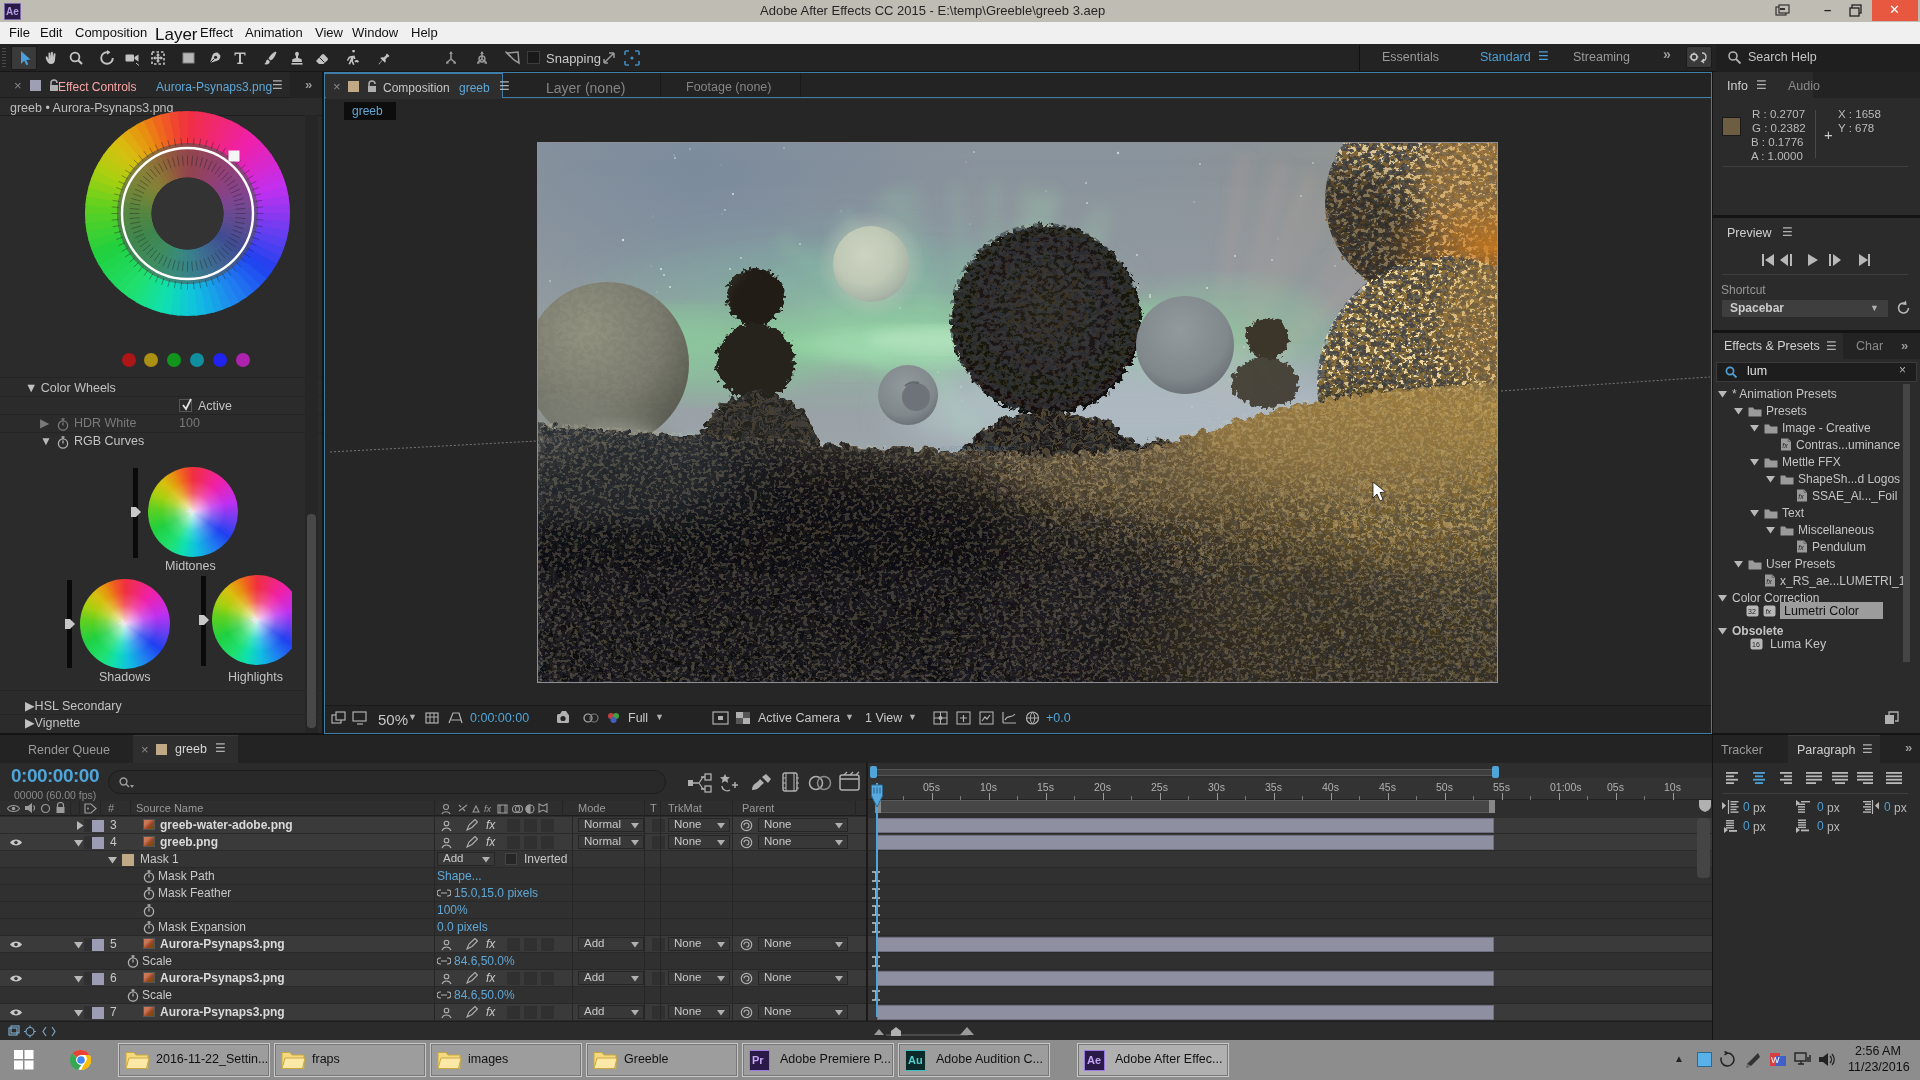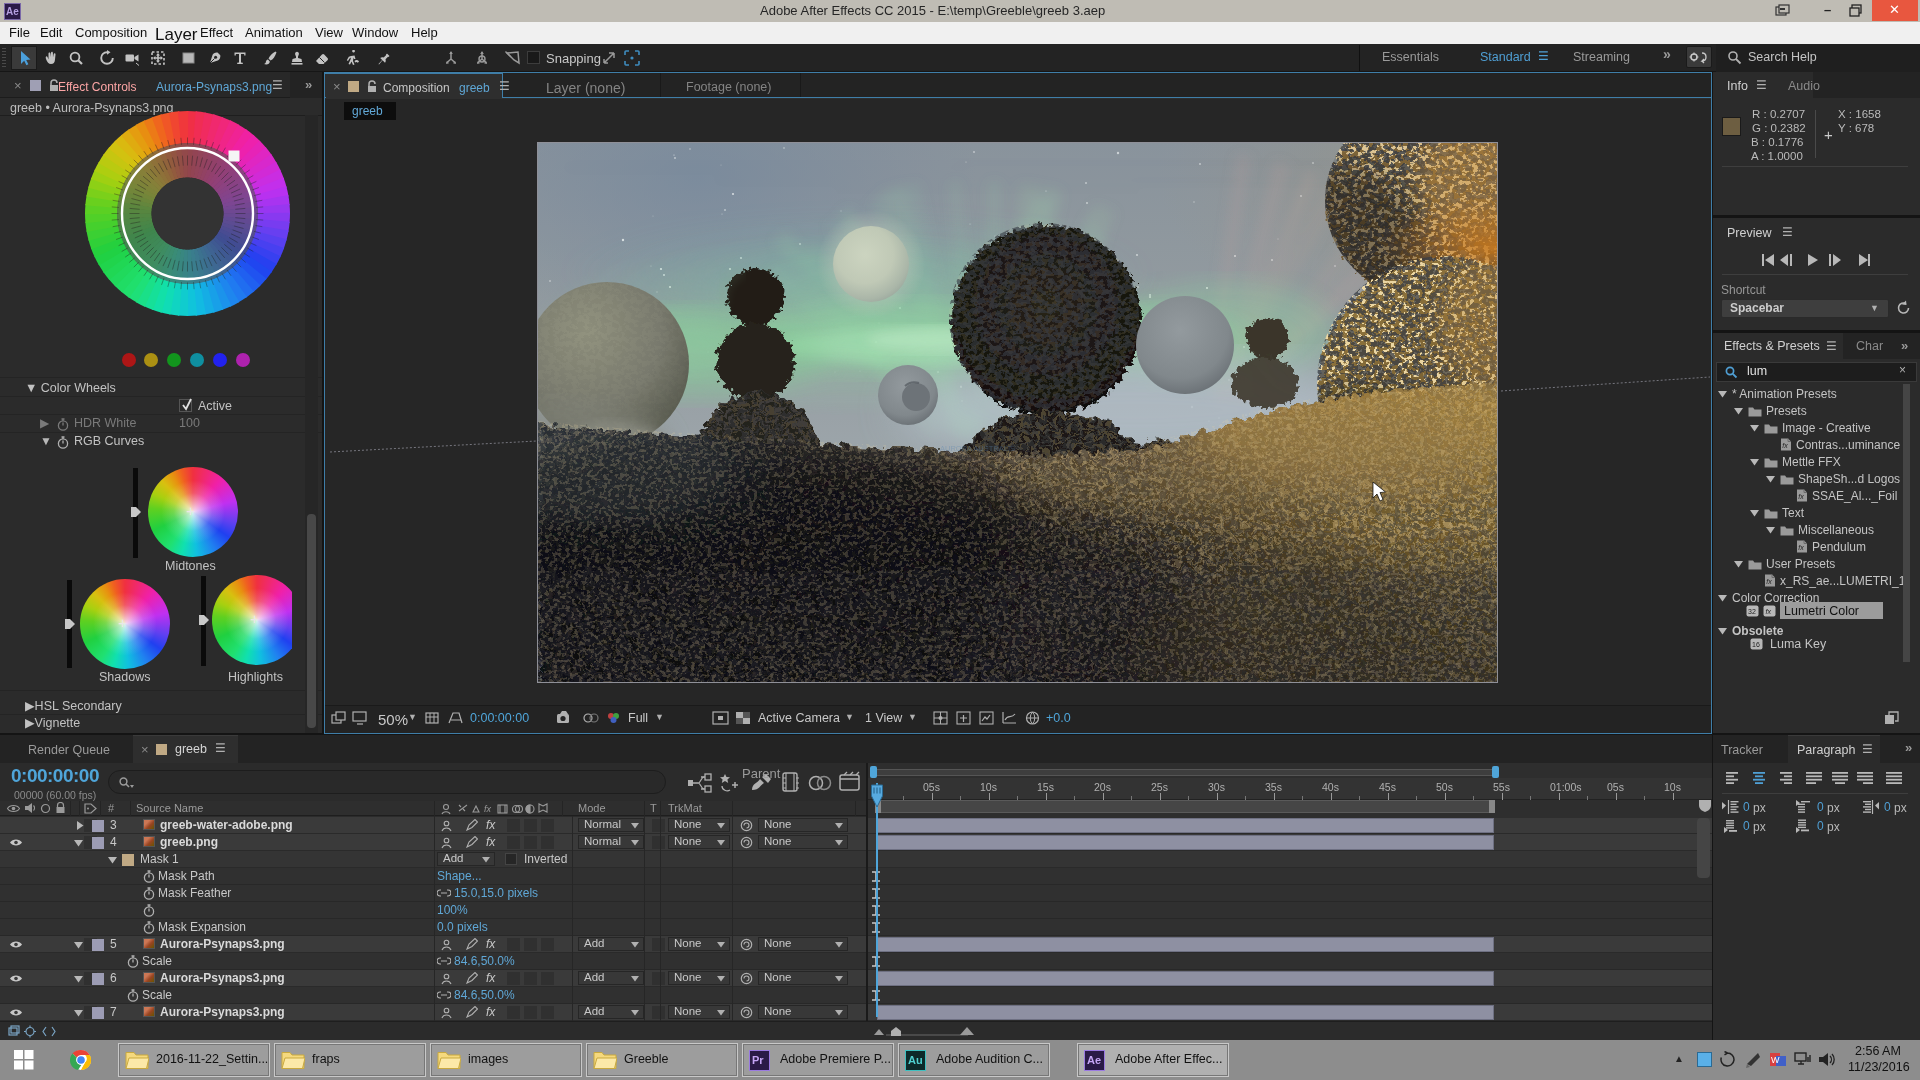--- a/index.html
+++ b/index.html
@@ -1242,21 +1242,21 @@
         <circle cx="76" cy="6" r="3.5"></circle>
         <circle cx="79" cy="6" r="3.5"></circle>
         <path d="M90 2 a4 4 0 0 0 0 8 Z" fill="#9a9a9a"></path>
         <circle cx="90" cy="6" r="4"></circle>
         <path d="M103 3 l4 -2 v8 l-4 -2 l-4 2 V1 Z"></path>
       </g>
     </svg>
 <div class="txt" style="left:578px;top:802px;color:#9a9a9a;font-size:11px;">Mode</div>
 <div class="txt" style="left:650px;top:802px;color:#9a9a9a;font-size:11px;">T</div>
 <div class="txt" style="left:668px;top:802px;color:#9a9a9a;font-size:11px;">TrkMat</div>
-<div class="txt" style="left:742px;top:766px;color:#9a9a9a;font-size:13px;">Parent</div>
+<div class="txt" style="left:742px;top:802px;color:#9a9a9a;font-size:11px;">Parent</div>
 <div class="abs" style="left:70px;top:801px;width:1px;height:15px;background:#242424;"></div>
 <div class="abs" style="left:79px;top:801px;width:1px;height:15px;background:#242424;"></div>
 <div class="abs" style="left:100px;top:801px;width:1px;height:15px;background:#242424;"></div>
 <div class="abs" style="left:130px;top:801px;width:1px;height:15px;background:#242424;"></div>
 <div class="abs" style="left:434px;top:801px;width:1px;height:15px;background:#242424;"></div>
 <div class="abs" style="left:562px;top:801px;width:1px;height:15px;background:#242424;"></div>
 <div class="abs" style="left:644px;top:801px;width:1px;height:15px;background:#242424;"></div>
 <div class="abs" style="left:660px;top:801px;width:1px;height:15px;background:#242424;"></div>
 <div class="abs" style="left:732px;top:801px;width:1px;height:15px;background:#242424;"></div>
 <div class="abs" style="left:855px;top:801px;width:1px;height:15px;background:#242424;"></div>

